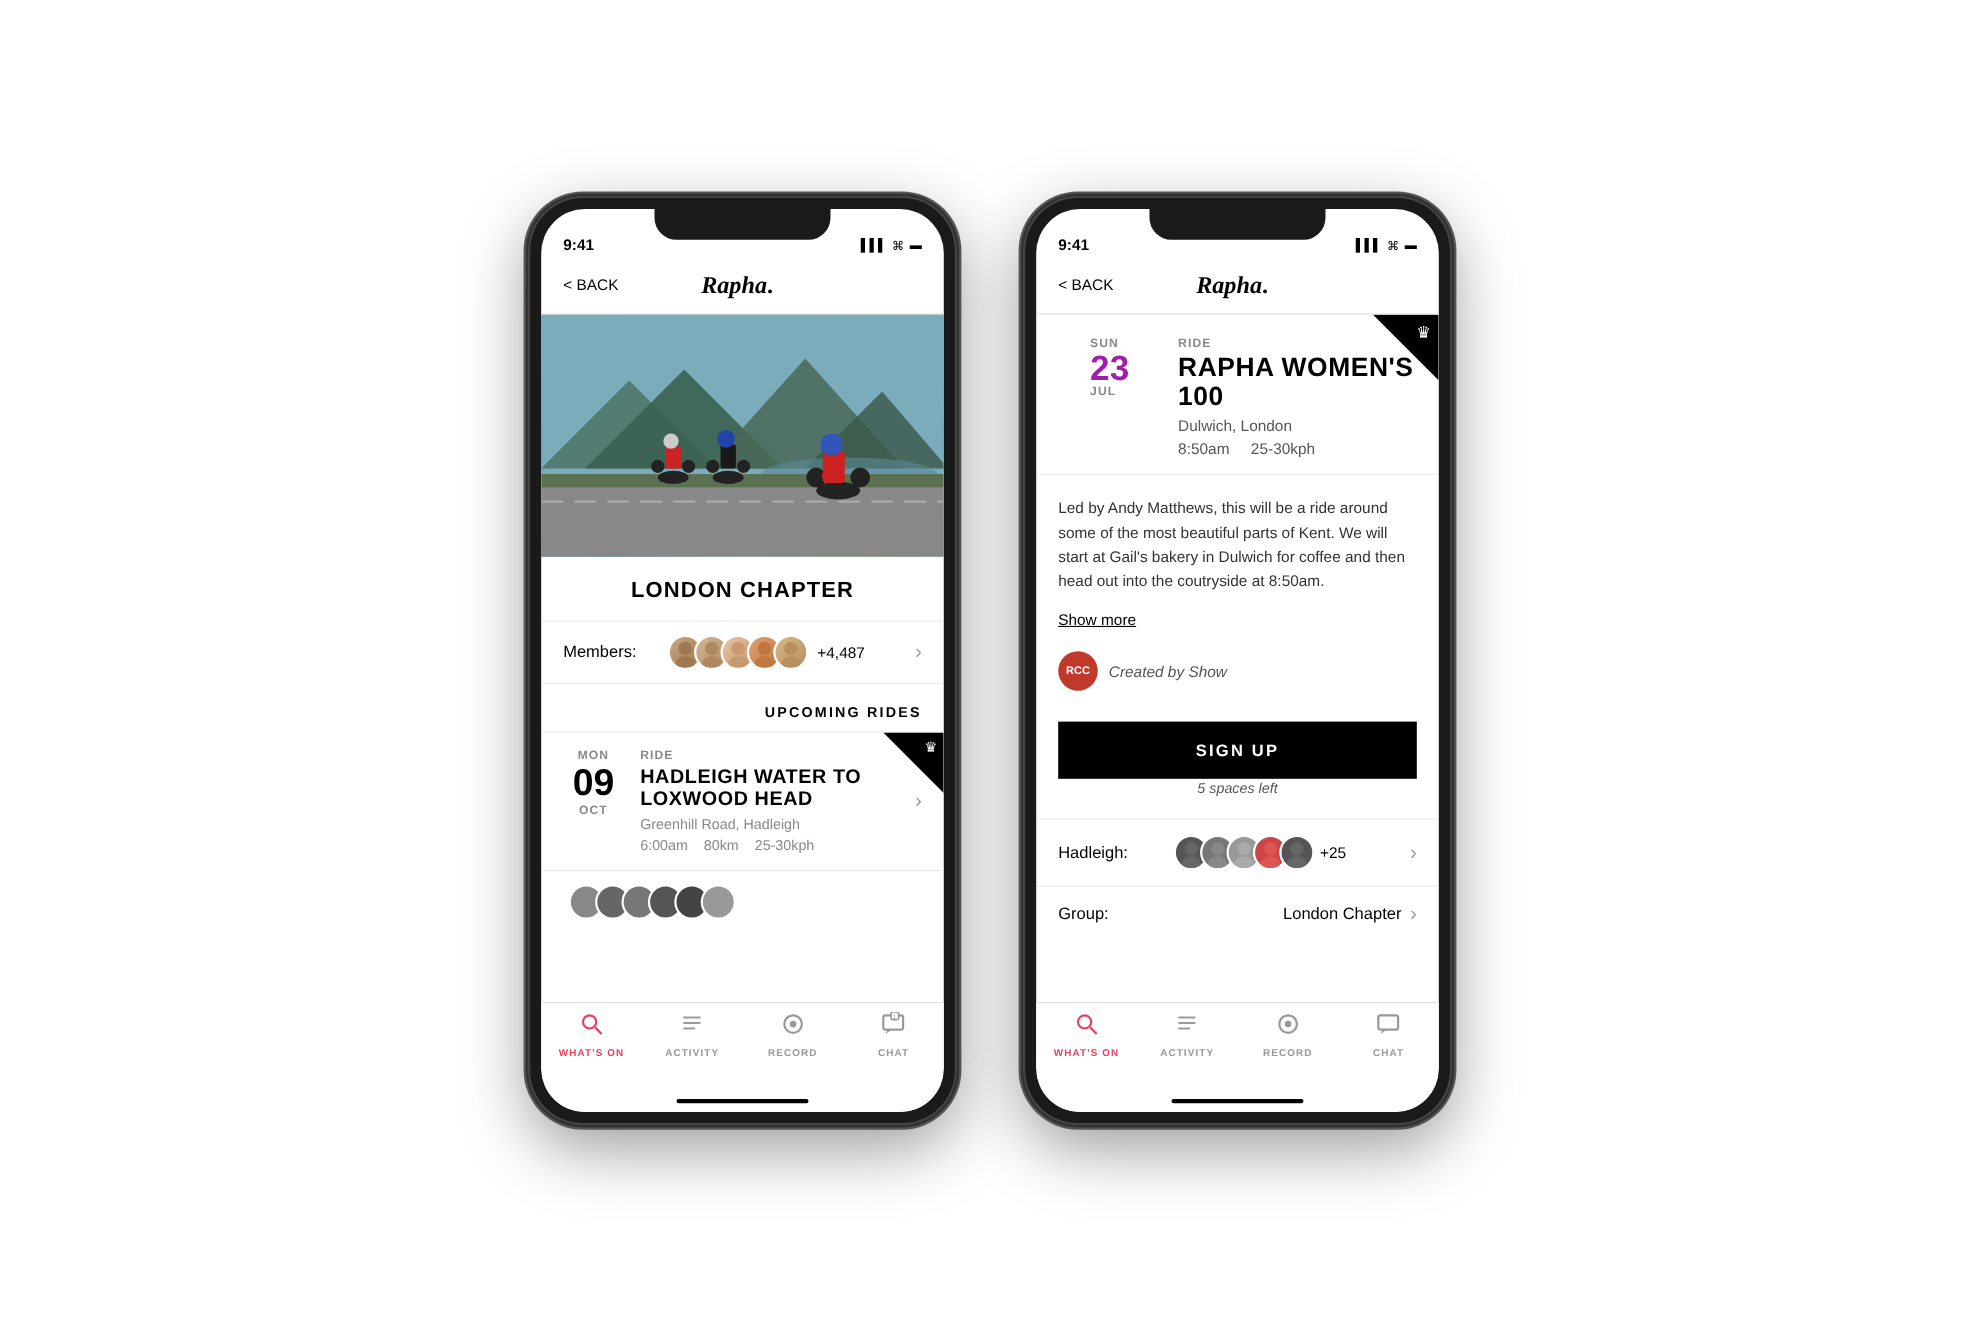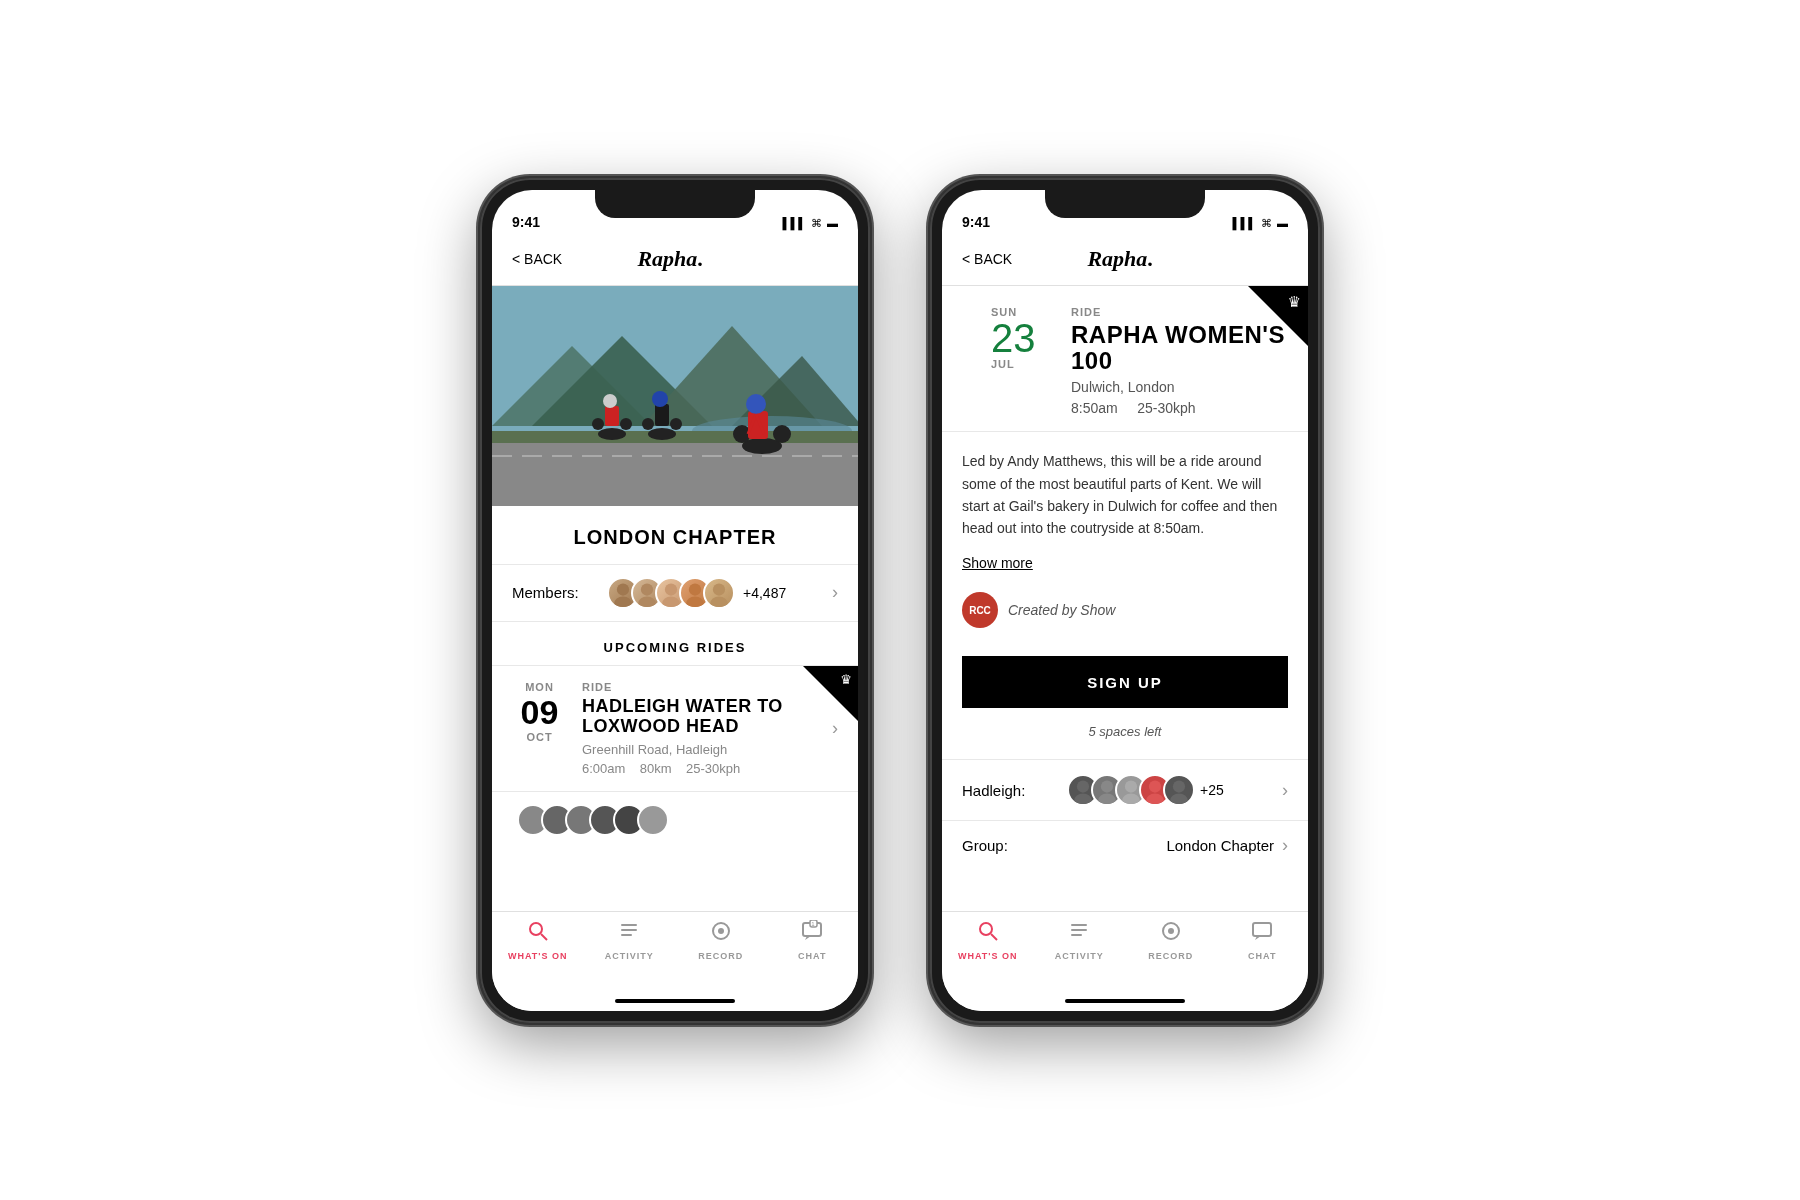--- a/index.html
+++ b/index.html
@@ -163,21 +163,21 @@
       font-size: 14px;
       color: #000;
       margin-left: 8px;
     }
     .members-arrow {
       margin-left: auto;
       font-size: 18px;
       color: #999;
     }
     .section-header {
-      text-align: center;
+      text-align: right;
       font-size: 13px;
       font-weight: 700;
       letter-spacing: 2px;
       padding: 18px 20px 10px;
       color: #000;
     }
     .ride-card {
       padding: 15px 20px;
       border-top: 1px solid #e8e8e8;
       display: flex;
@@ -295,23 +295,23 @@
       min-width: 60px;
     }
     .event-day-name {
       font-size: 11px;
       color: #888;
       letter-spacing: 1px;
       font-weight: 600;
       text-transform: uppercase;
     }
     .event-day-num {
-      font-size: 40px;
-      font-weight: 400;
-      color: #15803d;
+      font-size: 32px;
+      font-weight: 700;
+      color: #a21caf;
       line-height: 1;
     }
     .event-month {
       font-size: 11px;
       color: #888;
       letter-spacing: 1px;
       font-weight: 600;
       text-transform: uppercase;
     }
     .event-info {
@@ -391,21 +391,21 @@
       font-size: 15px;
       font-weight: 800;
       letter-spacing: 2px;
       cursor: pointer;
       text-transform: uppercase;
     }
     .spaces-left {
       text-align: center;
       font-size: 13px;
       color: #555;
-      padding: 16px 0 15px;
+      padding: 1px 0 15px;
       font-style: italic;
     }
     .attending-row {
       display: flex;
       align-items: center;
       padding: 14px 20px;
       border-top: 1px solid #e8e8e8;
     }
     .attending-label {
       font-size: 15px;

